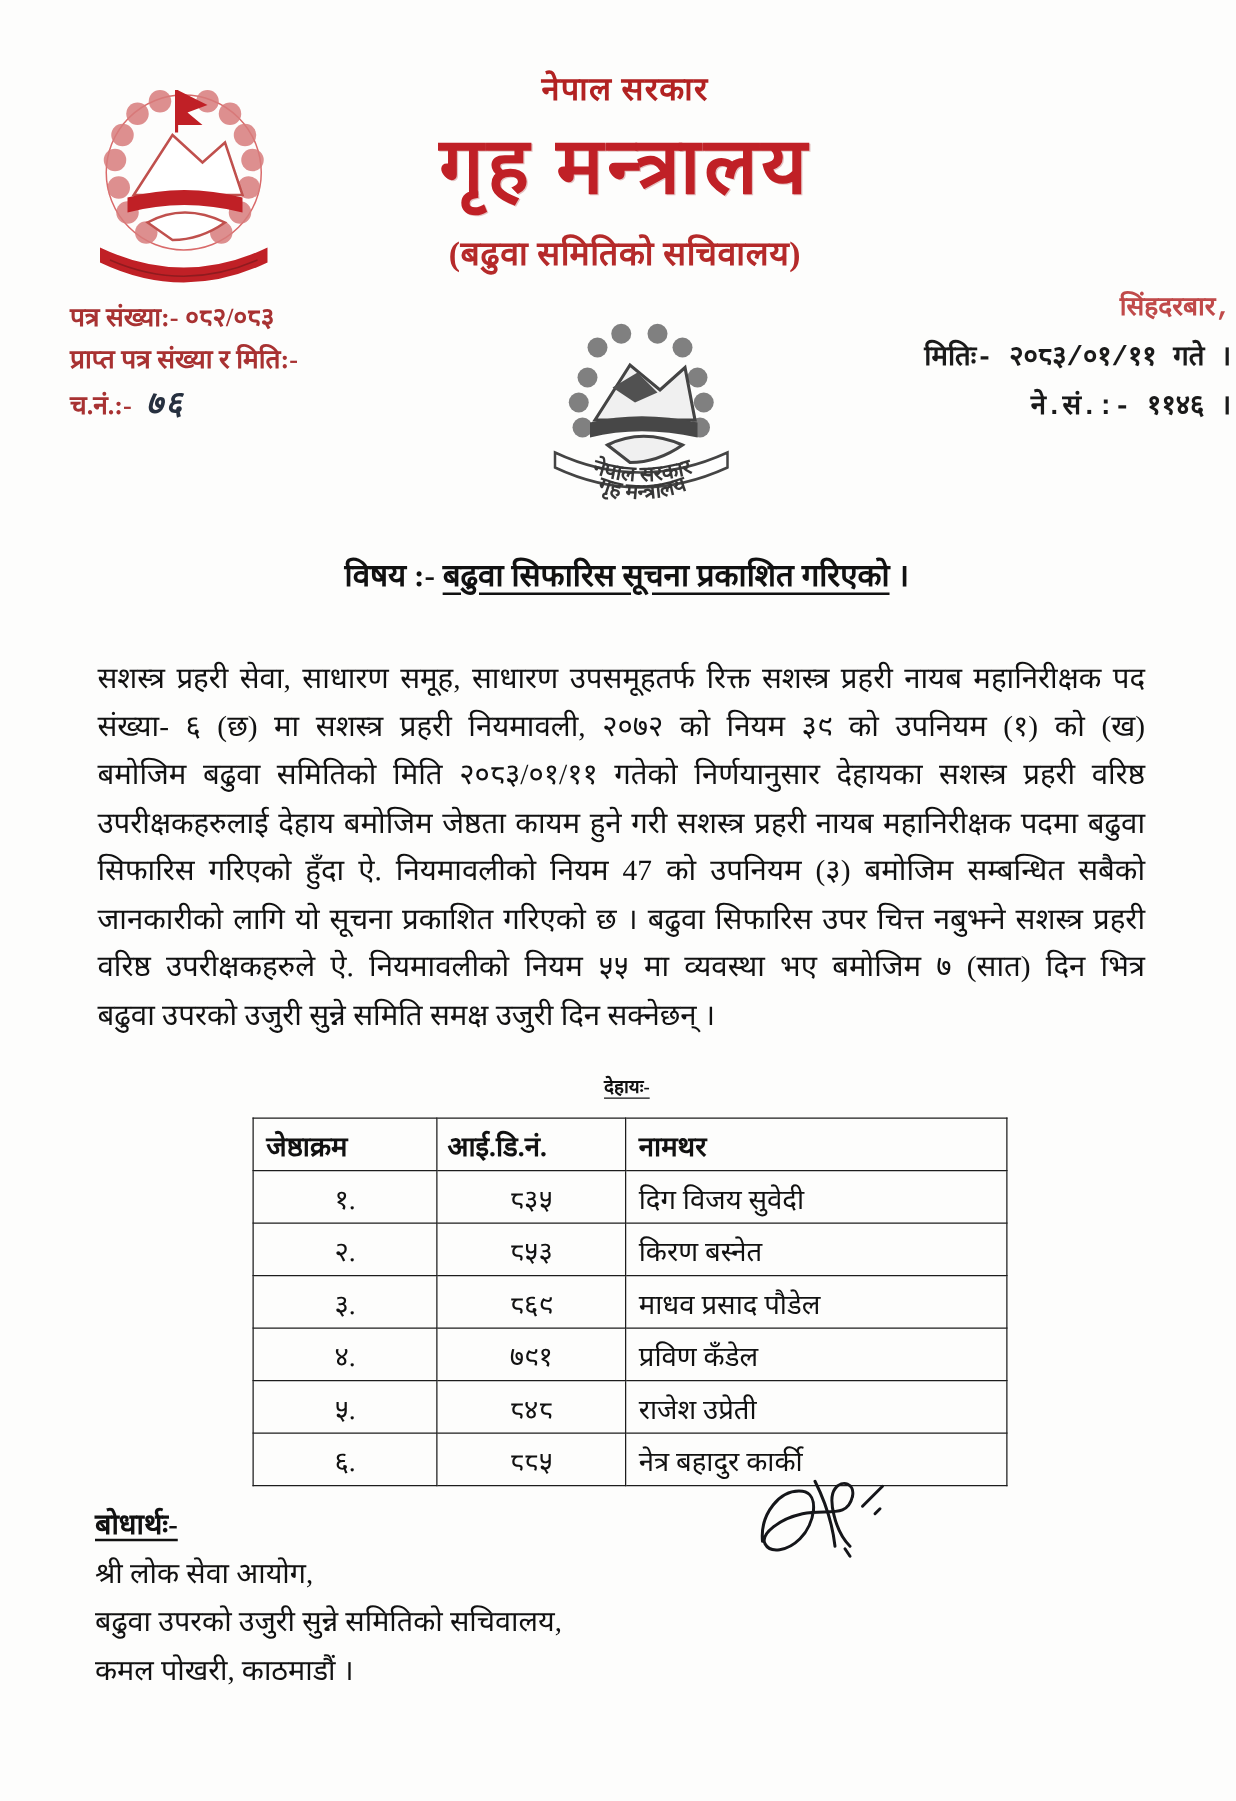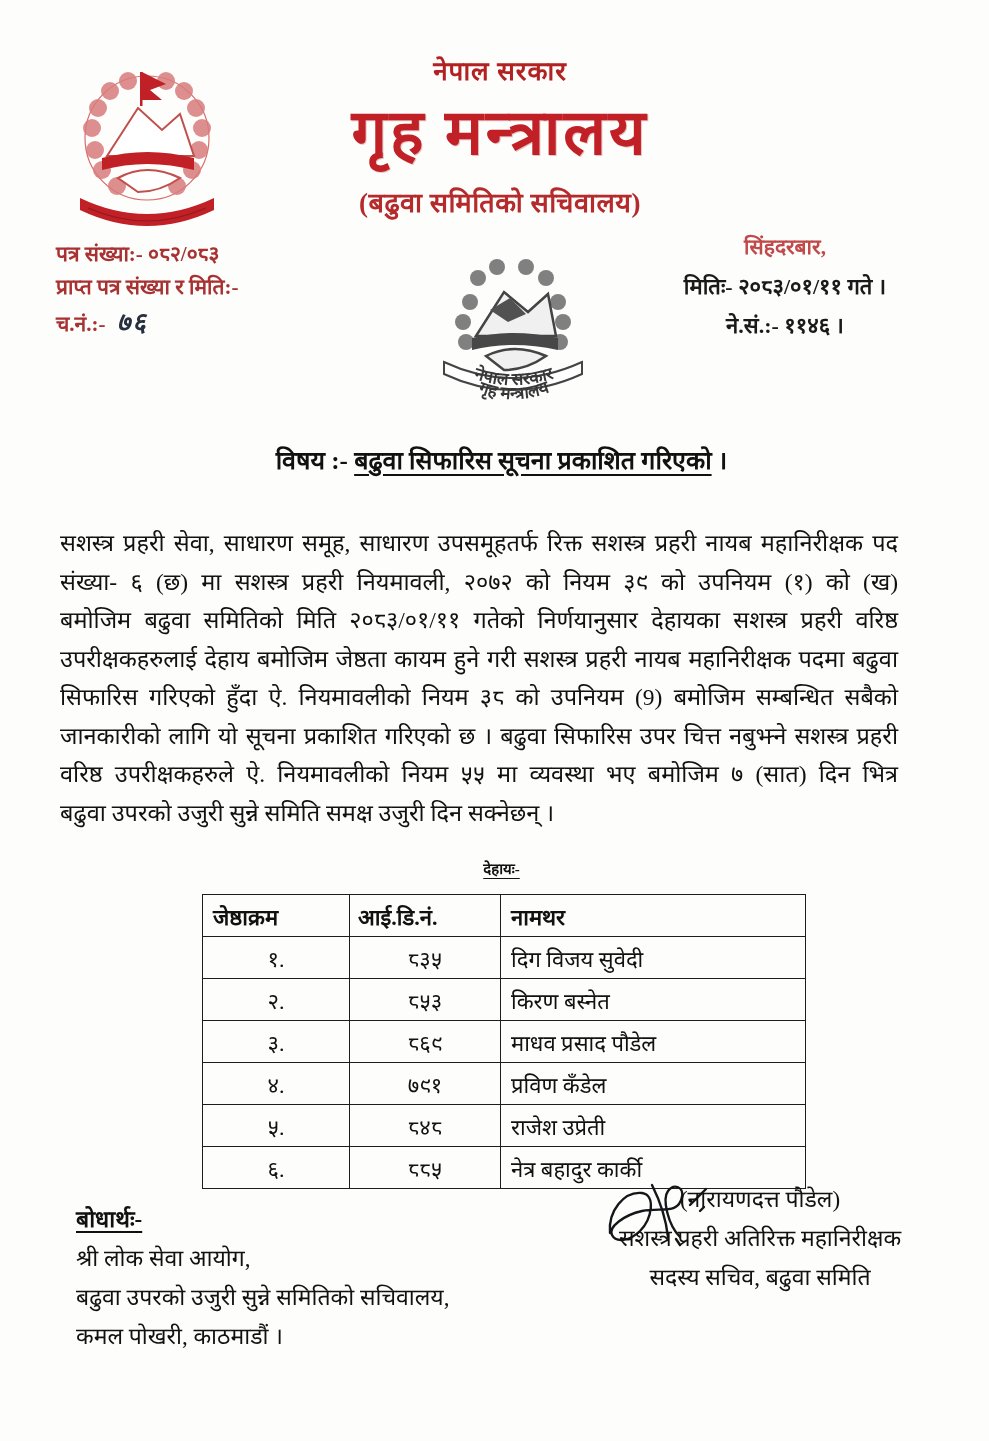--- a/index.html
+++ b/index.html
@@ -83,22 +83,22 @@
     font-style: italic;
     font-weight: bold;
     letter-spacing: 2px;
     padding-left: 6px;
   }
   .meta-right {
     position: absolute;
     right: 18px;
     top: 232px;
     width: 400px;
-    text-align: center;
-    font-family: Liberation Serif, serif;
+    text-align: right;
+    font-family: Liberation Mono, monospace;
     line-height: 1.5;
   }
   .meta-right .addr {
     font-size: 21px;
     font-weight: bold;
     color: #c04a4a;
   }
   .meta-right .date {
     font-size: 22px;
     font-weight: bold;
@@ -128,21 +128,21 @@
     color: #111;
   }
   .subject .u {
     text-decoration: underline;
     text-underline-offset: 5px;
   }
 
   
   .body-text {
     position: absolute;
-    left: 60px;
+    left: 78px;
     top: 524px;
     width: 838px;
     font-family: "Liberation Serif", "DejaVu Serif", serif;
     font-size: 23.5px;
     color: #111;
     line-height: 38.5px;
     text-align: justify;
   }
   .body-text .ln {
     display: block;
@@ -348,21 +348,21 @@
     <span>विषय :-</span>
     <span class="u">बढुवा सिफारिस सूचना प्रकाशित गरिएको</span>
     <span>।</span>
   </div>
 
   <div class="body-text">
     <span class="ln">सशस्त्र प्रहरी सेवा, साधारण समूह, साधारण उपसमूहतर्फ रिक्त सशस्त्र प्रहरी नायब महानिरीक्षक पद</span>
     <span class="ln">संख्या- ६ (छ) मा सशस्त्र प्रहरी नियमावली, २०७२ को नियम ३९ को उपनियम (१) को (ख)</span>
     <span class="ln">बमोजिम बढुवा समितिको मिति २०८३/०१/११ गतेको निर्णयानुसार देहायका सशस्त्र प्रहरी वरिष्ठ</span>
     <span class="ln">उपरीक्षकहरुलाई देहाय बमोजिम जेष्ठता कायम हुने गरी सशस्त्र प्रहरी नायब महानिरीक्षक पदमा बढुवा</span>
-    <span class="ln">सिफारिस गरिएको हुँदा ऐ. नियमावलीको नियम ३८ को उपनियम (9) बमोजिम सम्बन्धित सबैको</span>
+    <span class="ln">सिफारिस गरिएको हुँदा ऐ. नियमावलीको नियम 47 को उपनियम (३) बमोजिम सम्बन्धित सबैको</span>
     <span class="ln">जानकारीको लागि यो सूचना प्रकाशित गरिएको छ । बढुवा सिफारिस उपर चित्त नबुझ्ने सशस्त्र प्रहरी</span>
     <span class="ln">वरिष्ठ उपरीक्षकहरुले ऐ. नियमावलीको नियम ५५ मा व्यवस्था भए बमोजिम ७ (सात) दिन भित्र</span>
     <span class="ln last">बढुवा उपरको उजुरी सुन्ने समिति समक्ष उजुरी दिन सक्नेछन् ।</span>
   </div>
 
   <div class="dehaya">
     <span>देहायः-</span>
   </div>
 
   <div class="tbl-wrap">
@@ -422,19 +422,14 @@
         <path d="M20 58 C18 36 34 16 52 18 C66 20 62 44 50 56 C40 66 26 68 22 60 C18 52 34 40 52 36 C72 32 88 40 92 22"></path>
         <path d="M92 22 C94 12 84 8 78 16 C72 24 78 50 90 62"></path>
         <path d="M62 10 C70 26 76 44 78 62"></path>
         <path d="M100 30 L116 14"></path>
         <path d="M110 36 L114 32"></path>
         <path d="M86 64 L90 70"></path>
       </g>
     </svg>
   </div>
 
-  <div class="footer-right">
-    <div class="sig-name">(नारायणदत्त पौडेल)</div>
-    <div>सशस्त्र प्रहरी अतिरिक्त महानिरीक्षक</div>
-    <div>सदस्य सचिव, बढुवा समिति</div>
-  </div>
 
 </div>
 
 </body></html>

